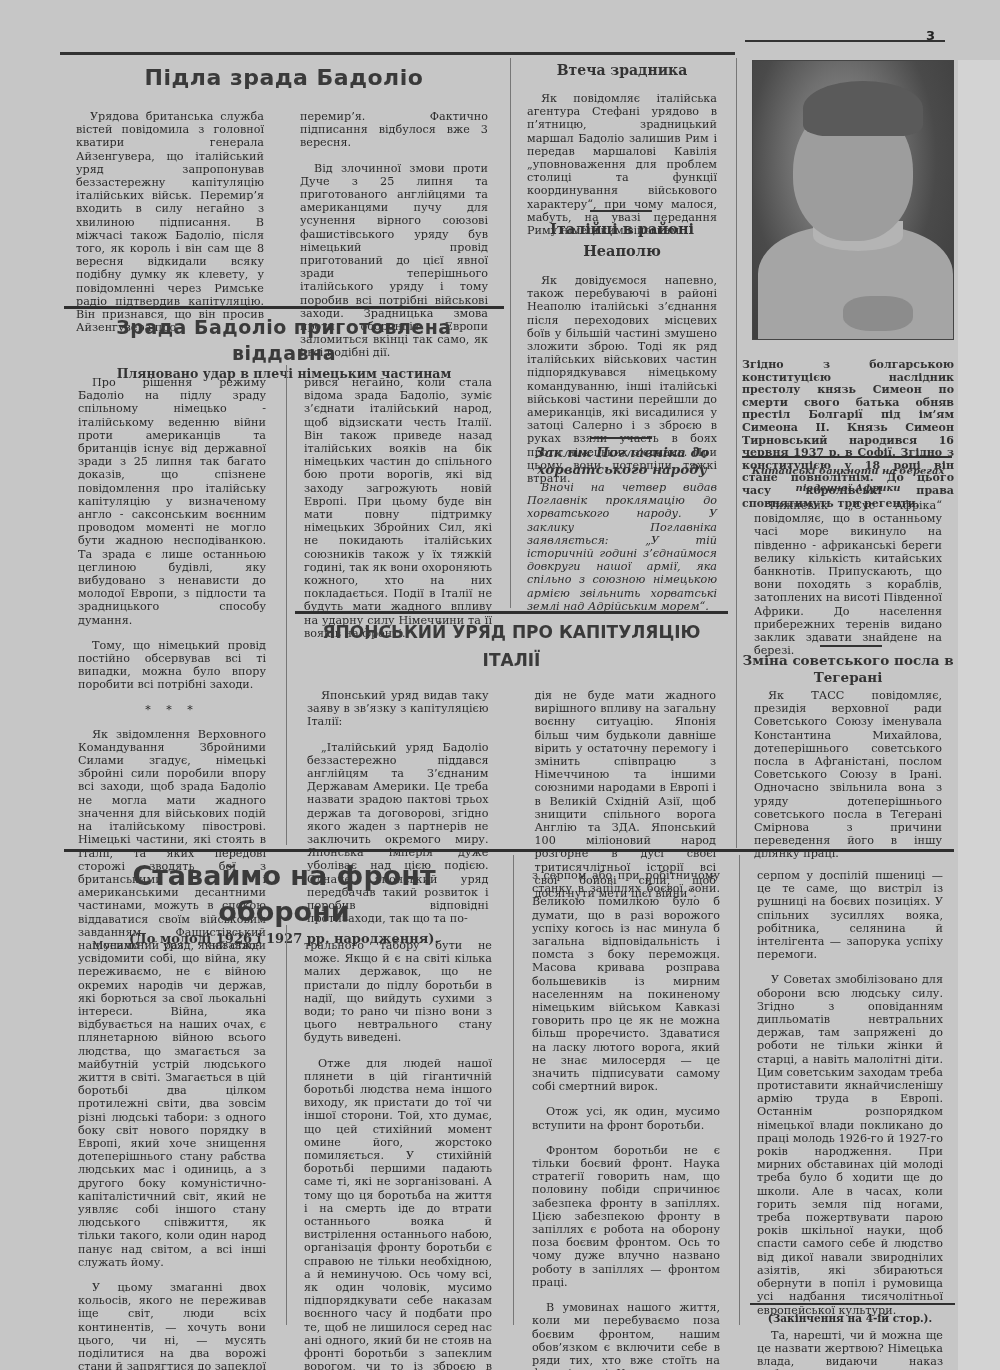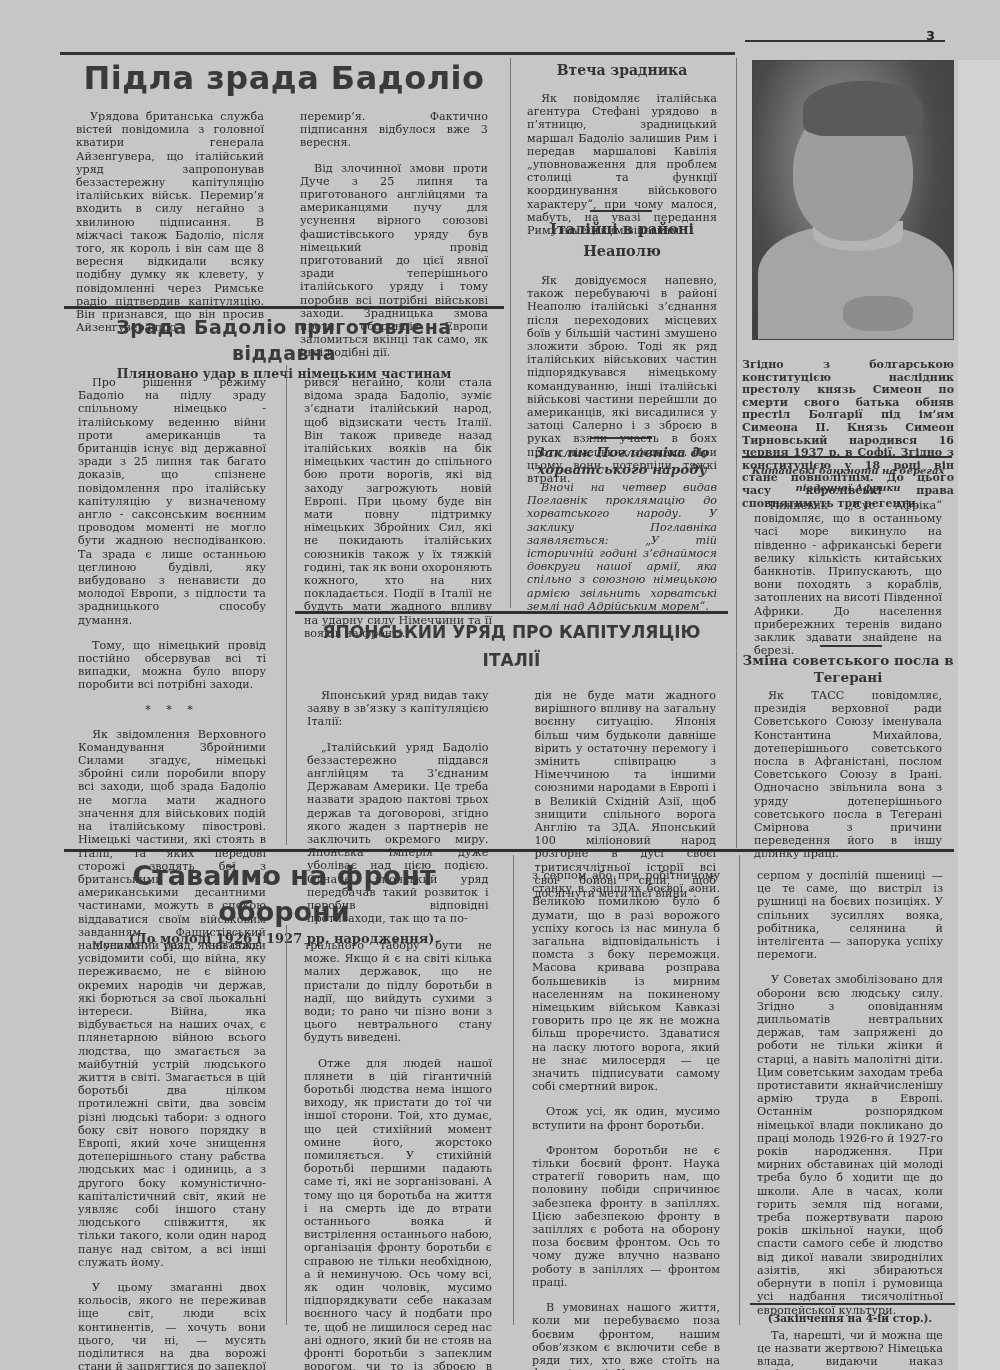--- a/index.html
+++ b/index.html
@@ -59,21 +59,21 @@
 </head>
 <body>
 
 <div class="page">
   <div class="edge-right"></div>
   <div class="top-rule"></div>
   <div class="top-rule2"></div>
   <div class="page-num">3</div>
 
   <div class="block" style="left:64px; top:60px; width:440px;">
-    <h1 class="headline" style="font-size:32px; line-height:36px;">Підла зрада Бадоліо</h1>
+    <h1 class="headline" style="font-size:22px; line-height:36px;">Підла зрада Бадоліо</h1>
     <div style="display:flex; gap:12px; margin-top:2px;">
       <div style="width:212px;">
         <p class="body">Урядова британська служба вістей повідомила з головної кватири генерала Айзенгувера, що італійський уряд запропонував беззастережну капітуляцію італійських військ. Перемир’я входить в силу негайно з хвилиною підписання. В міжчасі також Бадоліо, після того, як король і він сам ще 8 вересня відкидали всяку подібну думку як клевету, у повідомленні через Римське радіо підтвердив капітуляцію. Він признався, що він просив Айзенгувера про</p>
       </div>
       <div style="width:212px;">
         <p class="body" style="text-indent:0">перемир’я. Фактично підписання відбулося вже 3 вересня.</p>
         <p class="body">Від злочинної змови проти Дуче з 25 липня та приготованого англійцями та американцями пучу для усунення вірного союзові фашистівського уряду був німецький провід приготований до цієї явної зради теперішнього італійського уряду і тому поробив всі потрібні військові заходи. Зрадницька змова проти оборонців Европи заломиться вкінці так само, як і всі подібні дії.</p>
       </div>
     </div>
   </div>

